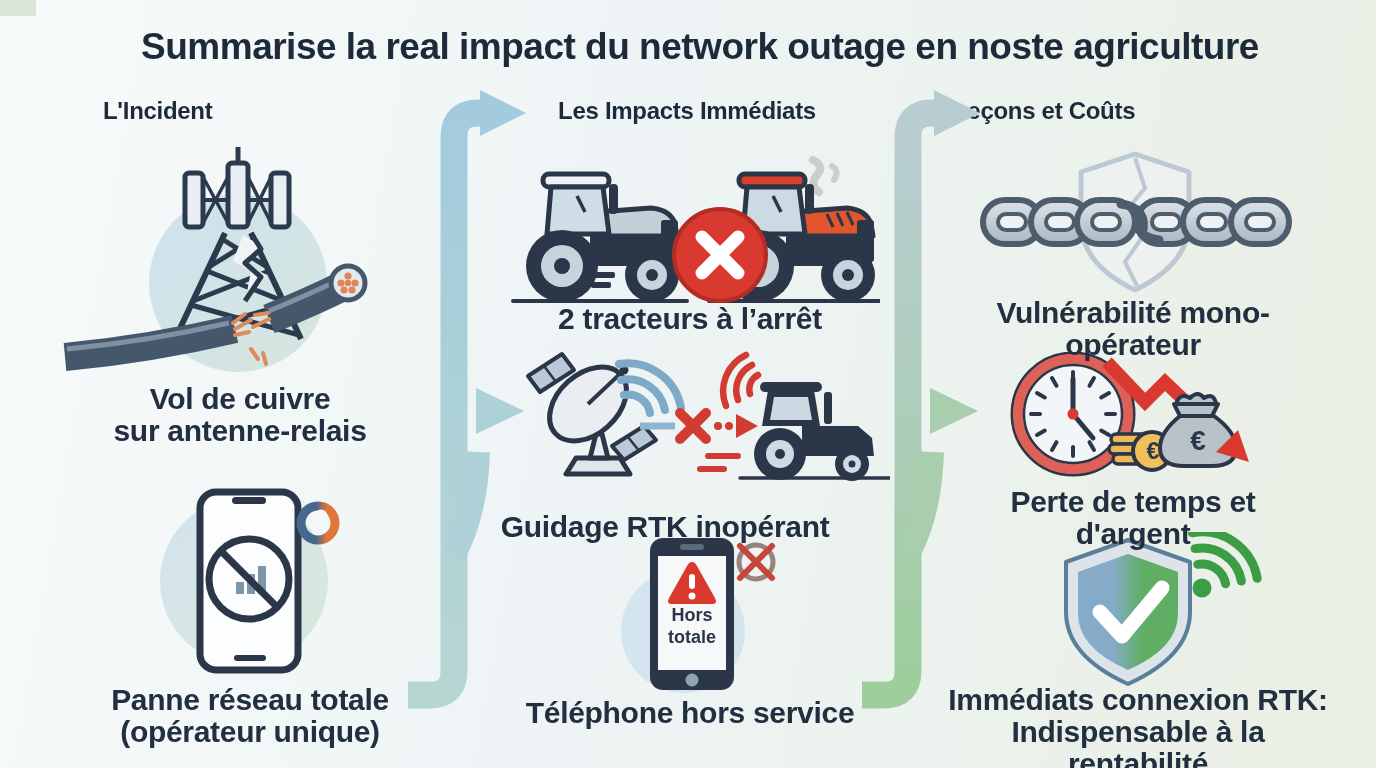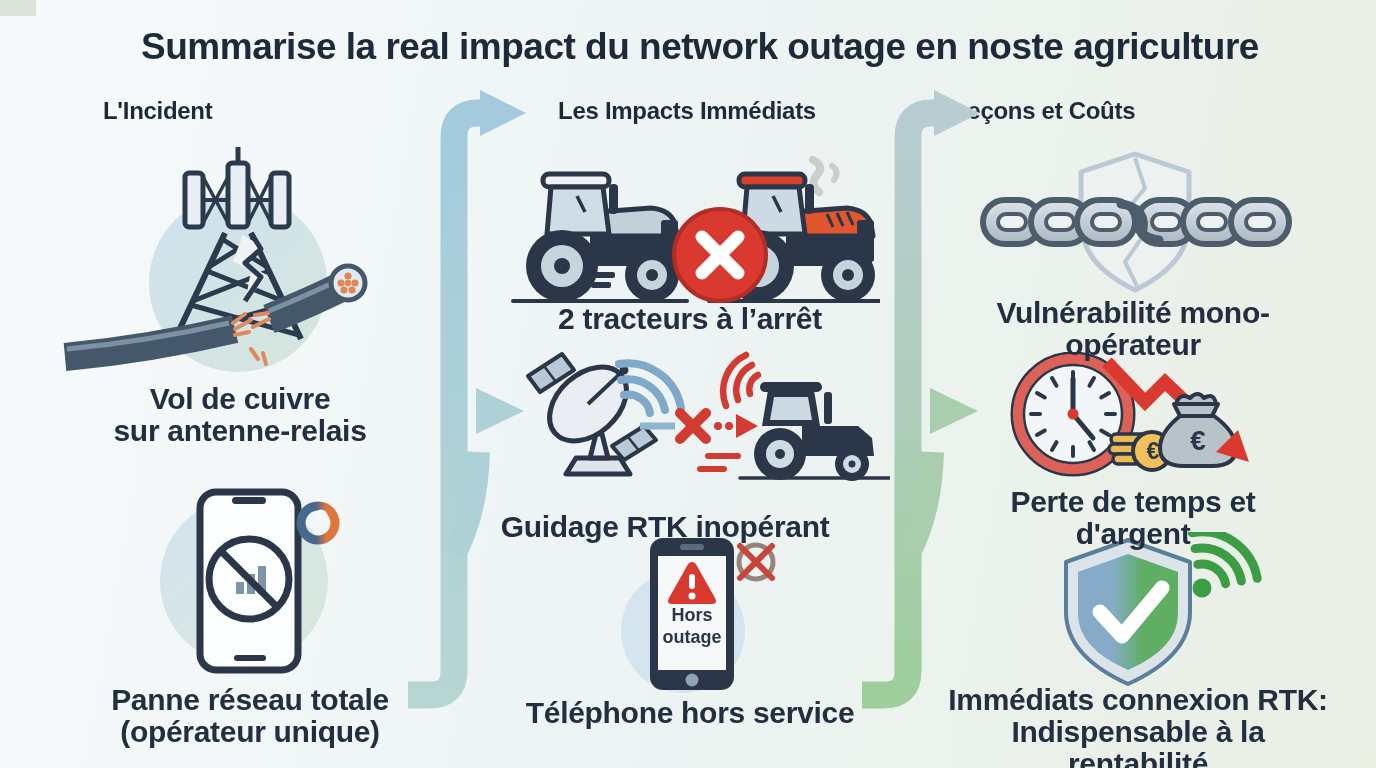--- a/index.html
+++ b/index.html
@@ -264,21 +264,21 @@
       <path d="M 84 34 Q 87 34 89 38 L 107 70 Q 110 76 104 76 L 64 76 Q 58 76 61 70 L 79 38 Q 81 34 84 34 Z" fill="#d9392f"></path>
       <rect x="81" y="46" width="6" height="15" rx="3" fill="#ffffff"></rect>
       <circle cx="84" cy="68" r="3.5" fill="#ffffff"></circle>
       <circle cx="148" cy="34" r="17" fill="none" stroke="#97837a" stroke-width="5"></circle>
       <line x1="132" y1="18" x2="164" y2="50" stroke="#c8453c" stroke-width="6" stroke-linecap="round"></line>
       <line x1="164" y1="18" x2="132" y2="50" stroke="#c8453c" stroke-width="6" stroke-linecap="round"></line>
     </svg>
   </div>
   <div class="abs screen-text" style="left:646px;top:604px;width:92px;">
     <div>Hors</div>
-    <div>outage</div>
+    <div>totale</div>
   </div>
 
   <div class="abs" style="left:975px;top:148px;">
     <svg width="320" height="150" viewBox="0 0 320 150">
       <defs>
         <linearGradient id="steel" x1="0" y1="0" x2="0" y2="1">
           <stop offset="0" stop-color="#dde4ea"></stop>
             <stop offset="1" stop-color="#aab7c2"></stop>
         </linearGradient>
       </defs>

